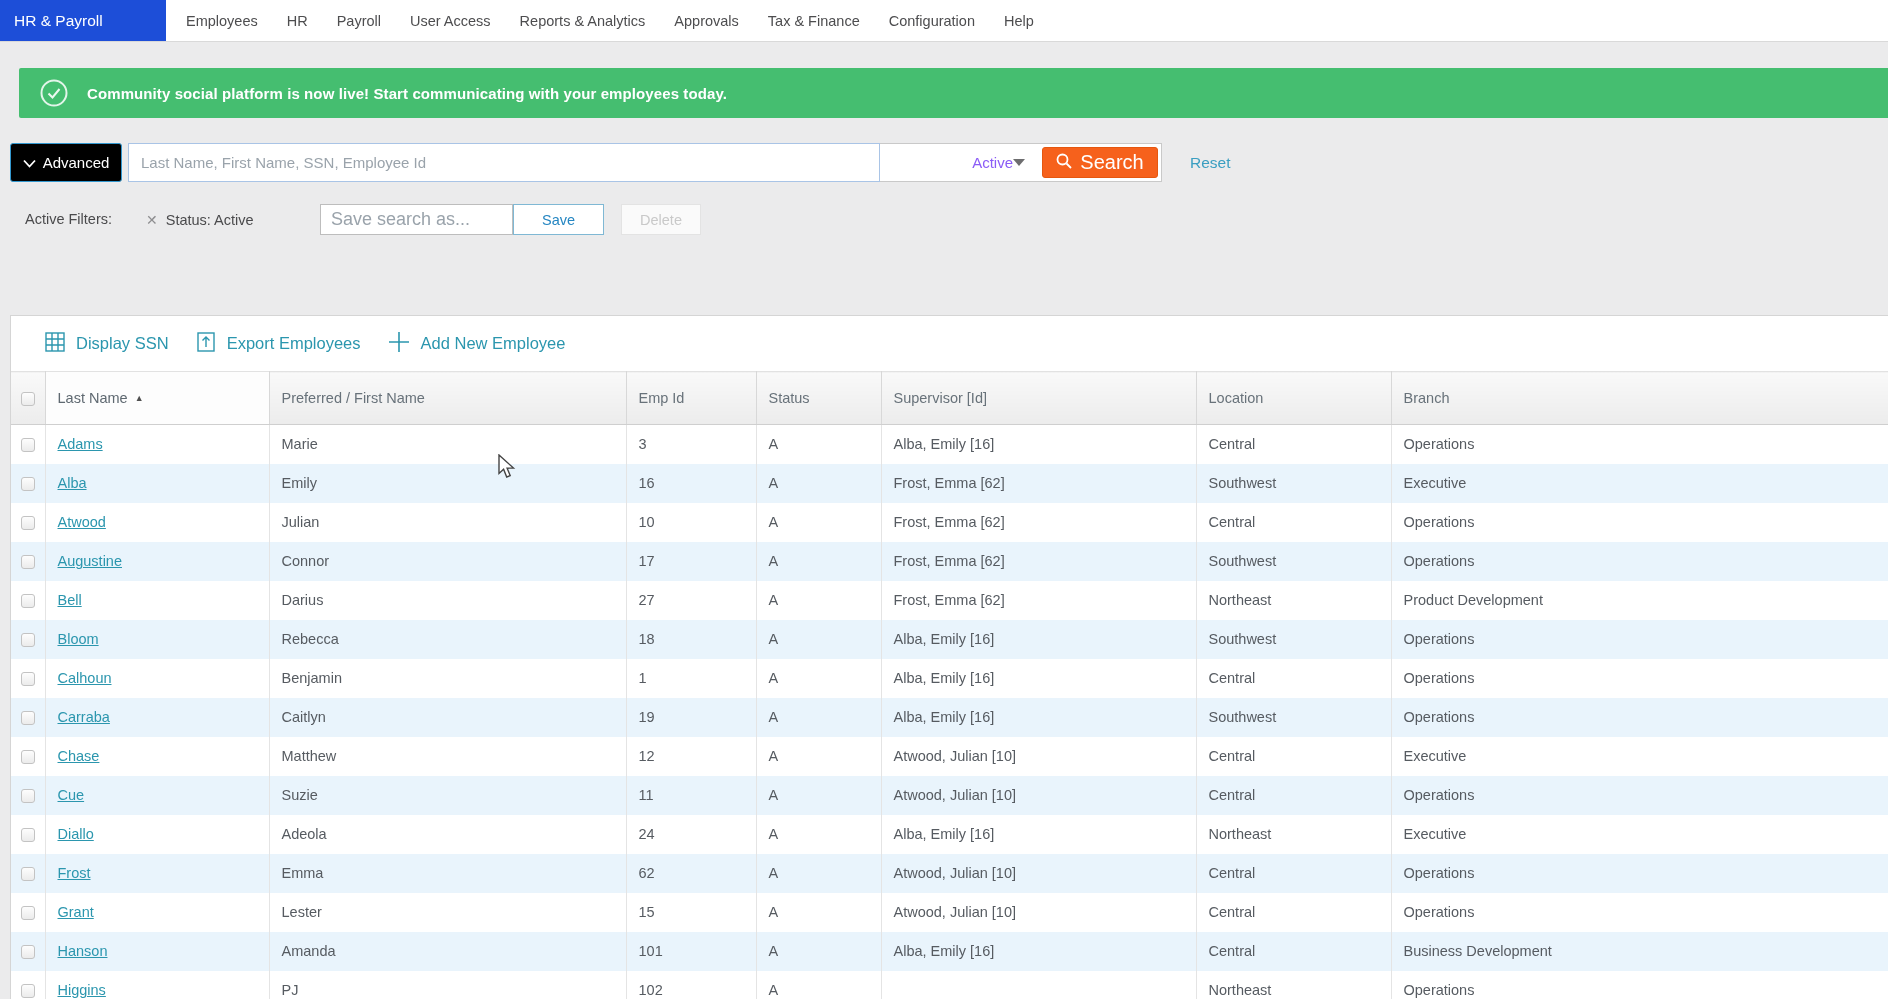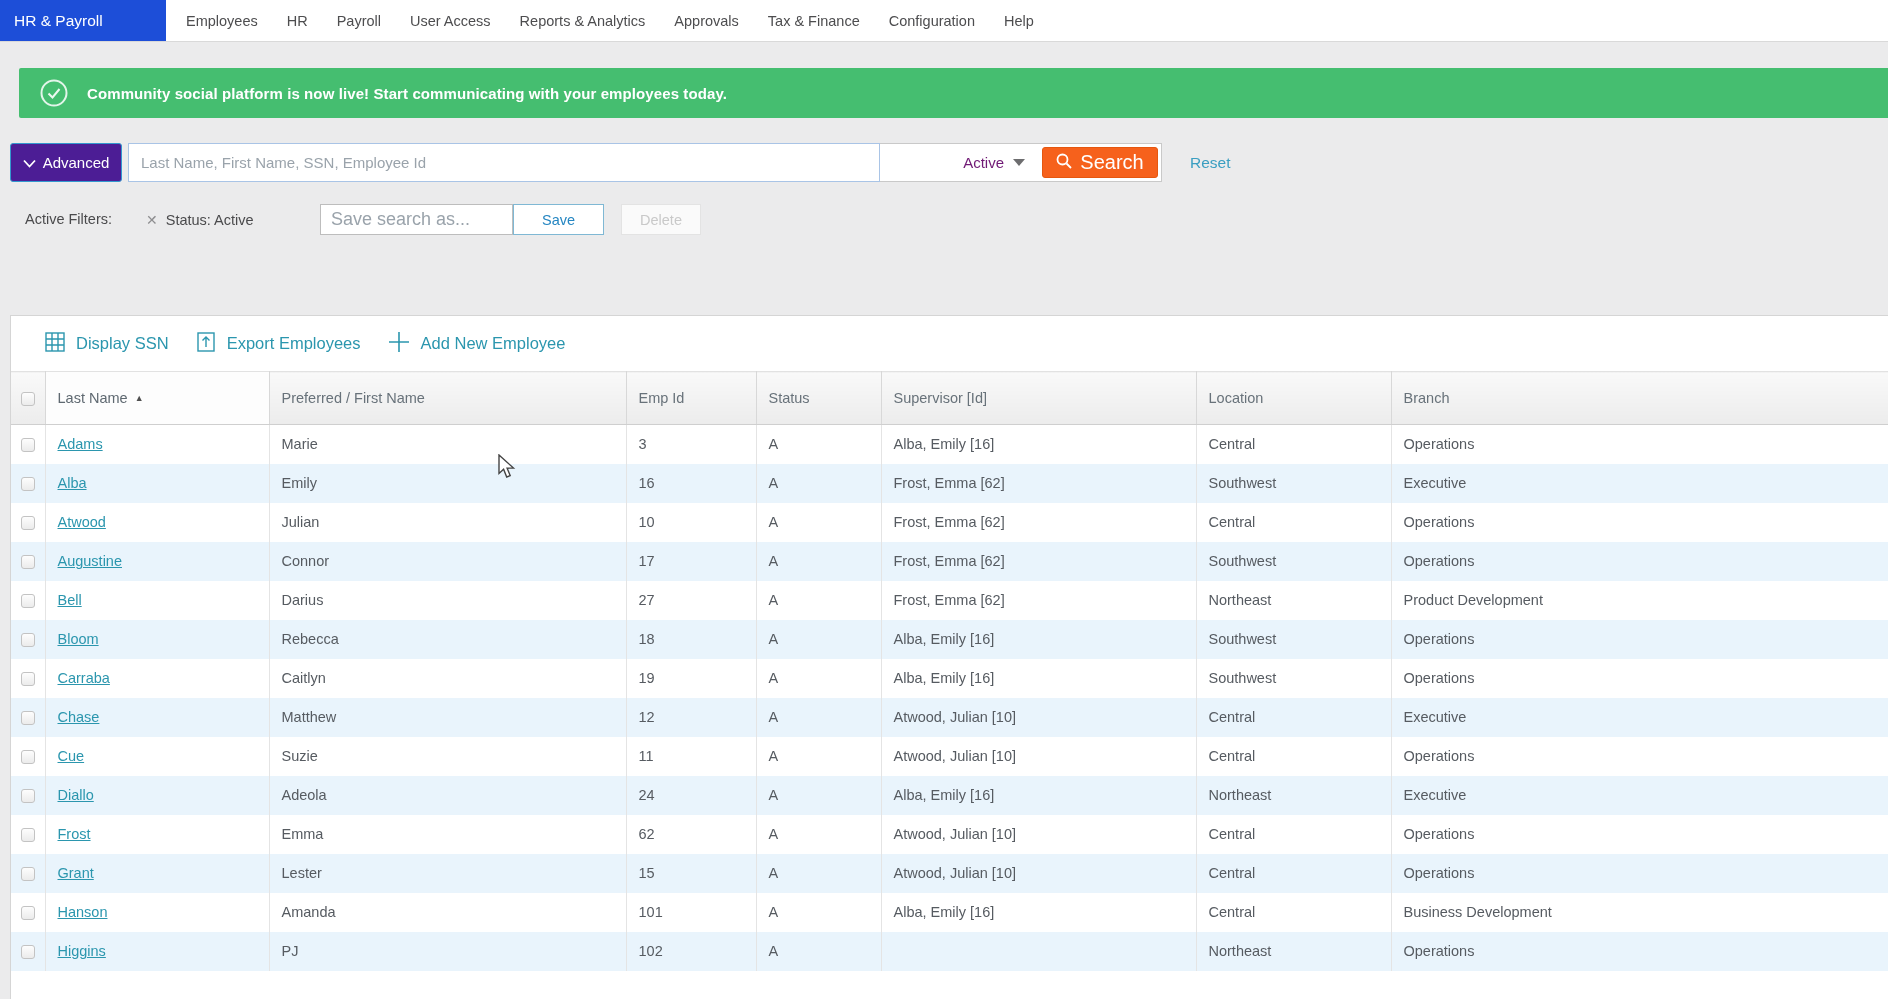--- a/index.html
+++ b/index.html
@@ -15,30 +15,30 @@
   .nav-item { font-size:14.5px; color:#4d4d4f; cursor:pointer; white-space:nowrap; }
 
   
   .banner { position:absolute; top:68px; left:19px; right:0; height:50px; background:#45be70;
             color:#ffffff; display:flex; align-items:center; border-radius:2px 0 0 2px; }
   .banner .check-icon { margin:0 18px 0 20px; display:flex; }
   .banner .msg { font-size:15px; font-weight:bold; letter-spacing:.1px; }
 
   
   .advanced-btn { position:absolute; top:143px; left:10px; height:39px; width:112px;
-                  background:#4c1d95; border:1px solid #3398cf; border-radius:3px; color:#fff;
+                  background:#000000; border:1px solid #3398cf; border-radius:3px; color:#fff;
                   font-size:15px; font-family:inherit; display:flex; align-items:center;
                   justify-content:center; gap:7px; cursor:pointer; }
   .search-group { position:absolute; top:143px; left:128px; width:1034px; height:39px;
                   background:#ffffff; border:1px solid #c9c9c9; display:flex; align-items:stretch; }
   .search-input { width:752px; height:39px; margin:-1px 0 0 -1px; border:1px solid #a9c4e6;
                   padding:0 12px; font-size:15px; font-family:inherit; color:#444; outline:none; }
   .search-input::placeholder { color:#9aa3ab; }
-  .status-dd { flex:1; display:flex; align-items:center; justify-content:flex-end; gap:9px;
-               padding-right:14px; font-size:15px; color:#701a75; cursor:pointer; }
+  .status-dd { flex:1; display:flex; align-items:center; justify-content:flex-end; gap:0;
+               padding-right:14px; font-size:15px; color:#8b5cf6; cursor:pointer; }
   .caret-down { width:0; height:0; border-left:6px solid transparent; border-right:6px solid transparent;
                 border-top:7px solid #6d6d6f; }
   .search-btn { width:116px; margin:3px; background:#f6611c; border:1px solid #e5570f; border-radius:3px;
                 color:#fff; font-size:20px; font-family:inherit; display:flex; align-items:center;
                 justify-content:center; gap:8px; cursor:pointer; }
   .reset-link { position:absolute; top:143px; left:1190px; height:39px; line-height:39px;
                 color:#3a9ec1; font-size:15.5px; cursor:pointer; text-decoration:none; }
 
   
   .filters-label { position:absolute; top:204px; left:25px; height:31px; line-height:31px;
@@ -262,20 +262,30 @@
           <td><span class="lastname-link">Bloom</span></td>
           <td>Rebecca</td>
           <td>18</td>
           <td>A</td>
           <td>Alba, Emily [16]</td>
           <td>Southwest</td>
           <td>Operations</td>
         </tr>
         <tr>
           <td class="checkbox-col"><span class="cbx"></span></td>
+          <td><span class="lastname-link">Calhoun</span></td>
+          <td>Benjamin</td>
+          <td>1</td>
+          <td>A</td>
+          <td>Alba, Emily [16]</td>
+          <td>Central</td>
+          <td>Operations</td>
+        </tr>
+        <tr>
+          <td class="checkbox-col"><span class="cbx"></span></td>
           <td><span class="lastname-link">Carraba</span></td>
           <td>Caitlyn</td>
           <td>19</td>
           <td>A</td>
           <td>Alba, Emily [16]</td>
           <td>Southwest</td>
           <td>Operations</td>
         </tr>
         <tr>
           <td class="checkbox-col"><span class="cbx"></span></td>

